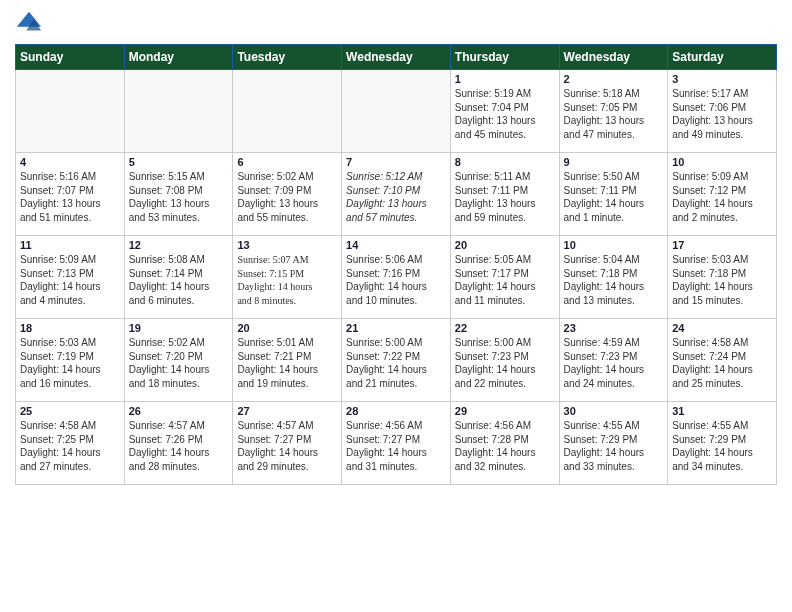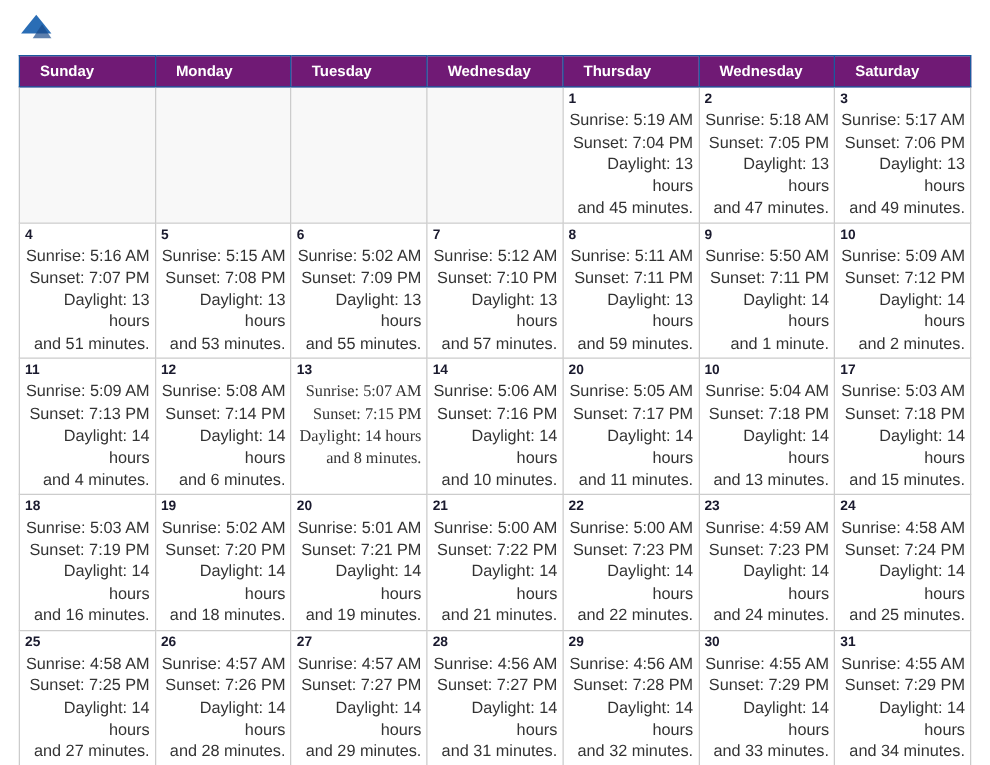--- a/index.html
+++ b/index.html
@@ -57,25 +57,25 @@
     .location {
       font-size: 14px;
       color: #333;
     }
     .calendar {
       width: 100%;
       border-collapse: collapse;
       border: 1px solid #ccc;
     }
     .calendar th {
-      background-color: #701a75;
+      background-color: #14532d;
       color: #fff;
       font-size: 12px;
       font-weight: bold;
-      padding: 5px 16px;
+      padding: 5px 4px;
       text-align: left;
       border: 1px solid #1a5a9e;
     }
     .calendar td {
       width: calc(100% / 7);
       vertical-align: top;
       padding: 3px 4px;
       border: 1px solid #ccc;
       height: 83px;
       font-size: 9.5px;
@@ -85,24 +85,23 @@
     .calendar td.empty {
       background: #f8f8f8;
     }
     .day-number {
       font-size: 11px;
       font-weight: bold;
       color: #1a1a2e;
       margin-bottom: 2px;
     }
     .day-info {
-      font-size: 13px;
+      font-size: 10px;
       line-height: 1.35;
       color: #333;
-      text-align: right;
     }
   </style>
 </head>
 <body>
 
 <div class="page">
   <div class="header">
     <div class="logo">
       <svg class="logo-icon" viewBox="0 0 30 30" xmlns="http://www.w3.org/2000/svg">
         <polygon points="15,2 28,18 2,18" fill="#2a6db5"></polygon>
@@ -176,21 +175,21 @@
           </td>
           <td>
             <div class="day-number">6</div>
             <div class="day-info" style="white-space: pre-line;">Sunrise: 5:02 AM
 Sunset: 7:09 PM
 Daylight: 13 hours
 and 55 minutes.</div>
           </td>
           <td>
             <div class="day-number">7</div>
-            <div class="day-info" style="white-space: pre-line;">Sunrise: 5:12 AM
+            <div class="day-info" style="white-space: pre-line; font-style: italic;">Sunrise: 5:12 AM
 Sunset: 7:10 PM
 Daylight: 13 hours
 and 57 minutes.</div>
           </td>
           <td>
             <div class="day-number">8</div>
             <div class="day-info" style="white-space: pre-line;">Sunrise: 5:11 AM
 Sunset: 7:11 PM
 Daylight: 13 hours
 and 59 minutes.</div>

